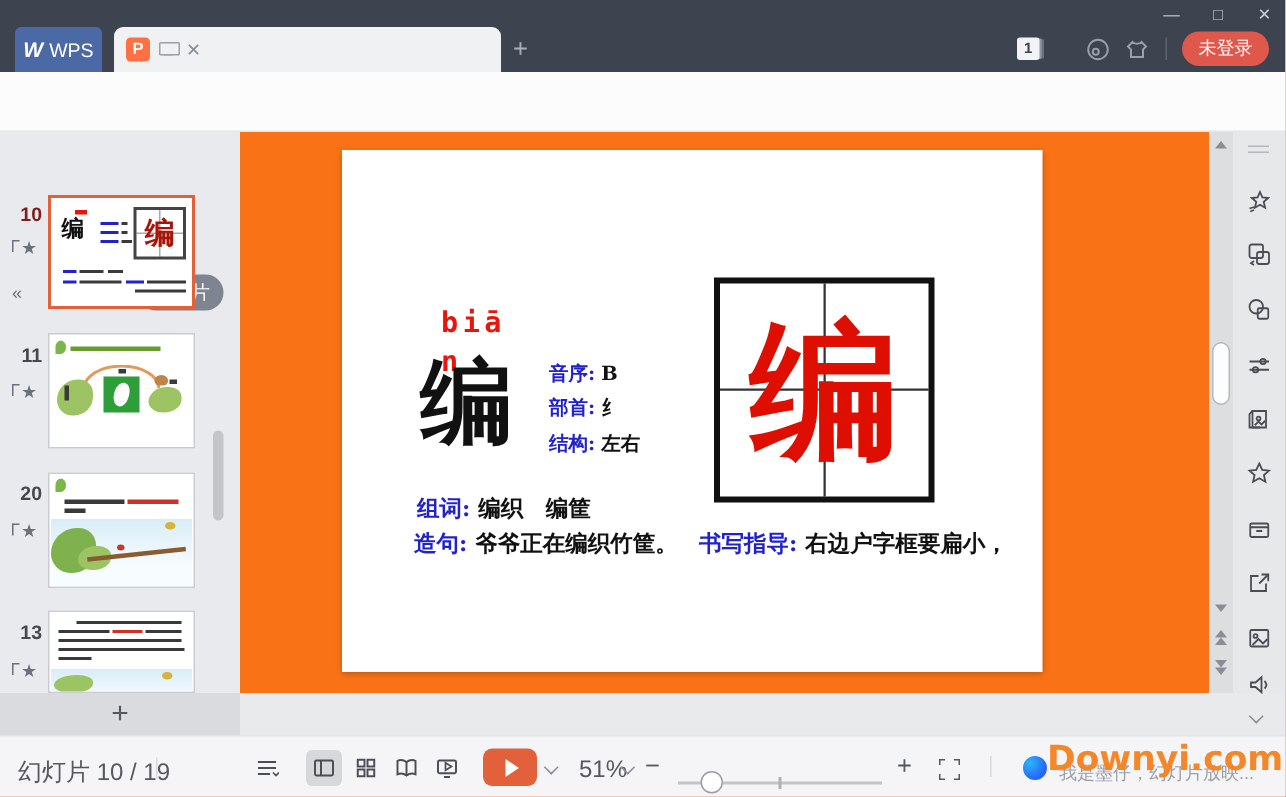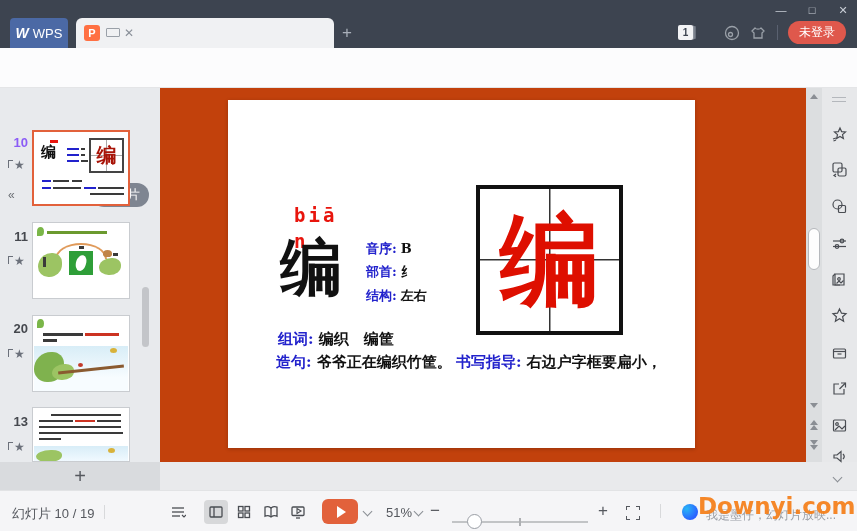--- a/index.html
+++ b/index.html
@@ -55,41 +55,41 @@
   .help-q { left:778px; top:60px; font-size:14px; color:#6a6e74; }
   .more-dots { left:806px; top:58px; font-size:14px; color:#6a6e74; }
 
   
   .lpanel { left:0; top:88px; width:160px; height:374px; background:#e8eaed; }
   .collapse-ic { left:8px; top:101px; width:14px; height:12px; color:#6a6e74; font-size:12px; line-height:12px; }
   .outline-lbl { left:46px; top:100px; font-size:13px; color:#55585e; }
   .slides-pill { left:92px; top:95px; width:57px; height:24px; background:#7e8591; border-radius:12px; color:#fff;
                  font-size:13px; display:flex; align-items:center; justify-content:center; }
   .snum { width:24px; text-align:right; font-size:13px; font-weight:bold; color:#45484e; }
-  .snum.sel { color:#8b5cf6; }
+  .snum.sel { color:#7f1d1d; }
   .sstar { font-size:12px; color:#6b707a; }
   .sstar::before { content:""; display:inline-block; width:4px; height:7px; margin-right:1px;
                    border-left:1.5px solid #6b707a; border-top:1.5px solid #6b707a; transform:translateY(-1px); }
   .thumb { left:32px; width:98px; background:#fff; border:1px solid #c9ccd0; overflow:hidden; }
   .thumb.sel { border:2px solid #e2613b; }
   .bar { position:absolute; height:2px; background:#3a3a3a; }
   .bluebar { position:absolute; height:2px; background:#2222cc; }
   .redbar { position:absolute; height:2px; background:#cc3322; }
   .tz-mini { position:absolute; border:2px solid #444; background:
       linear-gradient(#aaa,#aaa) center/1px 100% no-repeat,
       linear-gradient(#aaa,#aaa) center/100% 1px no-repeat, #fff;
       display:flex; align-items:center; justify-content:center; }
   .greendot { position:absolute; background:#7ab648; border-radius:50% 50% 50% 0; }
   .leafblob { position:absolute; background:#9cc463; border-radius:60% 40% 55% 45%; }
   .panel-scroll { left:142px; width:7px; background:#c3c5c9; border-radius:4px; }
   .panel-foot { left:0; top:374px; width:160px; height:28px; background:#d9dbde; color:#55585e;
                 font-size:20px; display:flex; align-items:center; justify-content:center; line-height:20px; }
 
   
-  .canvas { left:160px; top:88px; width:646px; height:374px; background:#c2410c; }
+  .canvas { left:160px; top:88px; width:646px; height:374px; background:#f97316; }
   .slide { left:68px; top:12px; width:467px; height:348px; background:#fff; box-shadow:0 1px 4px rgba(0,0,0,.22); }
   .serif { font-family:"DejaVu Serif","Liberation Serif",serif; font-weight:bold; }
   .pinyin { color:#e8150d; font-family:"DejaVu Sans Mono","Liberation Mono",monospace; font-weight:bold; font-size:19px; letter-spacing:3px; }
   .bigchar { font-size:62px; color:#111; line-height:60px; }
   .info-lbl { color:#2222cc; font-size:13px; }
   .info-val { color:#111; font-size:13px; margin-left:4px; }
   .tianzige { left:248px; top:85px; width:147px; height:150px; border:4px solid #111; background:
       linear-gradient(#333,#333) center/1.5px 100% no-repeat,
       linear-gradient(#333,#333) center/100% 1.5px no-repeat, #fff;
       display:flex; align-items:center; justify-content:center; }
@@ -113,21 +113,21 @@
   
   .notesbar { left:160px; top:462px; width:662px; height:28px; background:#fbfbfc; border-top:1px solid #e3e4e6; border-left:1px solid #e3e4e6;
               display:flex; align-items:center; gap:8px; padding-left:12px; }
   .note-ico { width:15px; height:13px; position:relative; }
   .note-ico::before { content:""; position:absolute; inset:0; border:1.2px solid #55585e; border-radius:2px; }
   .note-ico::after { content:""; position:absolute; left:3px; top:3.5px; width:8px; height:1.2px; background:#55585e; box-shadow:0 3px 0 #55585e; }
   .note-ph { font-size:12.5px; color:#55585e; }
 
   
   .statusbar { left:0; top:490px; width:857px; height:41px; background:#f5f5f7; border-top:1px solid #e2e3e5; }
-  .sb-txt { font-size:13px; color:#55585e; }
+  .sb-txt { font-size:16px; color:#55585e; }
   .sb-div { width:1px; height:14px; background:#d8d9db; top:14px; }
   .vicon { width:24px; height:24px; top:9px; border-radius:4px; display:flex; align-items:center; justify-content:center; }
   .vicon.sel { background:#d7d8da; }
   .vicon svg { width:16px; height:16px; stroke:#4a4d53; fill:none; stroke-width:1.3; }
   .play-pill { left:322px; top:8px; width:36px; height:25px; background:#e2613b; border-radius:6px; display:flex; align-items:center; justify-content:center; }
   .play-tri { width:0; height:0; border-left:9px solid #fff; border-top:6px solid transparent; border-bottom:6px solid transparent; margin-left:2px; }
   .slider-track { left:452px; top:521px; width:136px; height:2px; background:#c2c4c6; }
   .slider-tick { left:519px; top:518px; width:1.5px; height:8px; background:#aeb0b3; }
   .slider-knob { left:467px; top:514px; width:15px; height:15px; background:#fff; border:1.5px solid #9a9ea5; border-radius:50%; }
   .pm { font-size:17px; color:#55585e; top:501px; }
@@ -332,21 +332,21 @@
       <div class="abs tianzige">
         <span class="serif redchar">编</span>
       </div>
 
       <div class="abs serif sline" style="left:48px;top:253px;">
         <span class="slbl">造句:</span> <span>爷爷正在编织竹筐。</span>
       </div>
       <div class="abs serif sline" style="left:50px;top:230px;">
         <span class="slbl">组词:</span> <span>编织　编筐</span>
       </div>
-      <div class="abs serif sline" style="left:228px;top:253px;">
+      <div class="abs serif sline" style="left:238px;top:253px;">
         <span class="slbl">书写指导:</span> <span>右边户字框要扁小，</span>
       </div>
     </div>
   </div>
 
   <div class="abs vscroll">
     <div class="tri up" style="top:6px;"></div>
     <div class="vthumb"></div>
     <div class="tri down" style="top:315px;"></div>
     <div class="tri up" style="top:332px;"></div>

